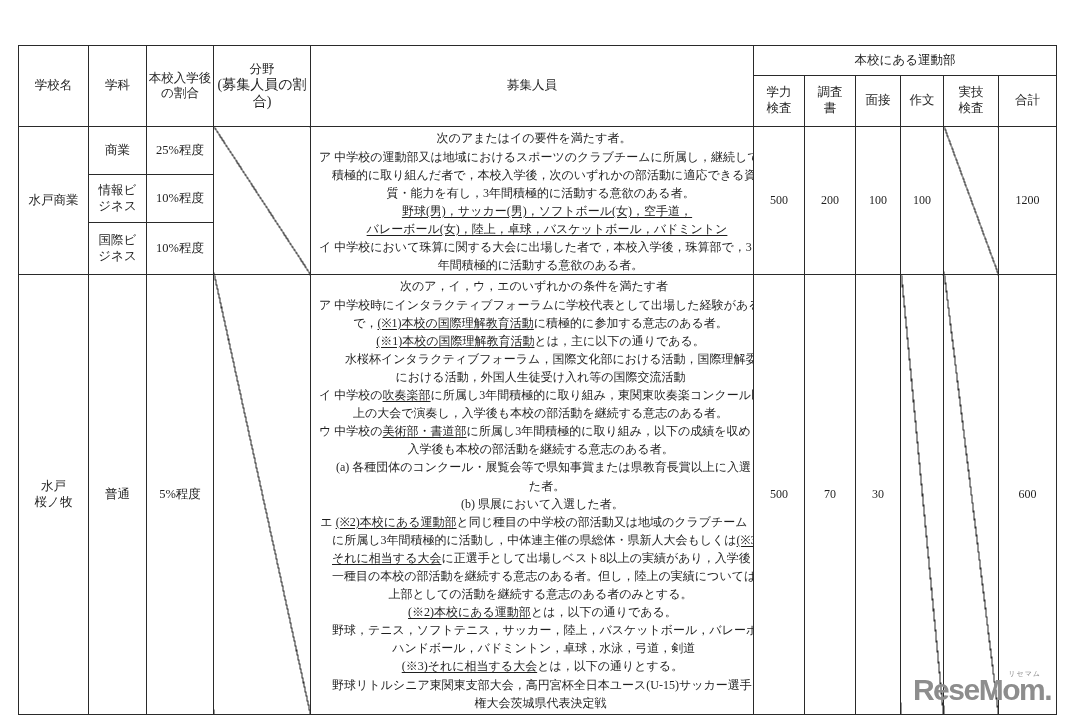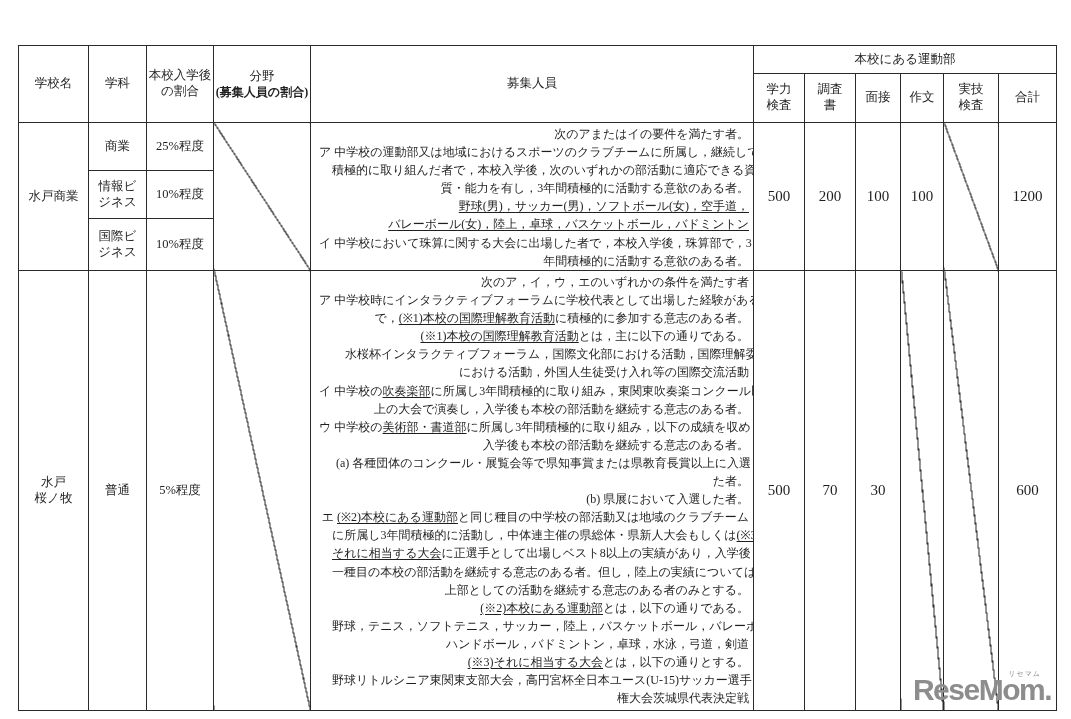--- a/index.html
+++ b/index.html
@@ -9,25 +9,25 @@
   table{border-collapse:collapse;table-layout:fixed;width:1038px;}
   td,th{border:1px solid #2a2a2a;padding:0;font-weight:normal;font-size:12.5px;
         text-align:center;vertical-align:middle;line-height:1.25;
         white-space:pre-line;overflow:hidden;}
   tr.h1{height:28px;}
   tr.h2{height:49px;}
   tr.r1a{height:48px;}
   tr.r1b{height:48px;}
   tr.r1c{height:52px;}
   tr.r2{height:440px;}
-  .sub{font-size:12px;display:block;line-height:1.2;font-weight:bold;}
-  .req{vertical-align:top;text-align:right;padding:2px 4px 0 8px;}
+  .sub{font-size:14px;display:block;line-height:1.2;}
+  .req{vertical-align:top;text-align:center;padding:2px 4px 0 8px;}
   .req-line{font-size:12px;line-height:18.1px;white-space:nowrap;}
   .u{text-decoration:underline;text-underline-offset:2px;font-family:Liberation Serif, serif;}
-  .score{font-size:15px;}
+  .score{font-size:12px;}
   .diag{background:linear-gradient(to top right,
         transparent calc(50% - 0.6px),#2a2a2a calc(50% - 0.6px),
         #2a2a2a calc(50% + 0.6px),transparent calc(50% + 0.6px));}
   .watermark{position:absolute;right:20px;bottom:14px;z-index:5;
         font-family:"Liberation Sans","DejaVu Sans",sans-serif;
         font-weight:bold;font-size:30px;letter-spacing:-1.5px;
         color:#8d8d8d;line-height:1;}
   .wm-ruby{position:absolute;top:-5px;right:10px;font-size:7px;
         letter-spacing:1px;font-weight:normal;color:#8d8d8d;}
 </style>

